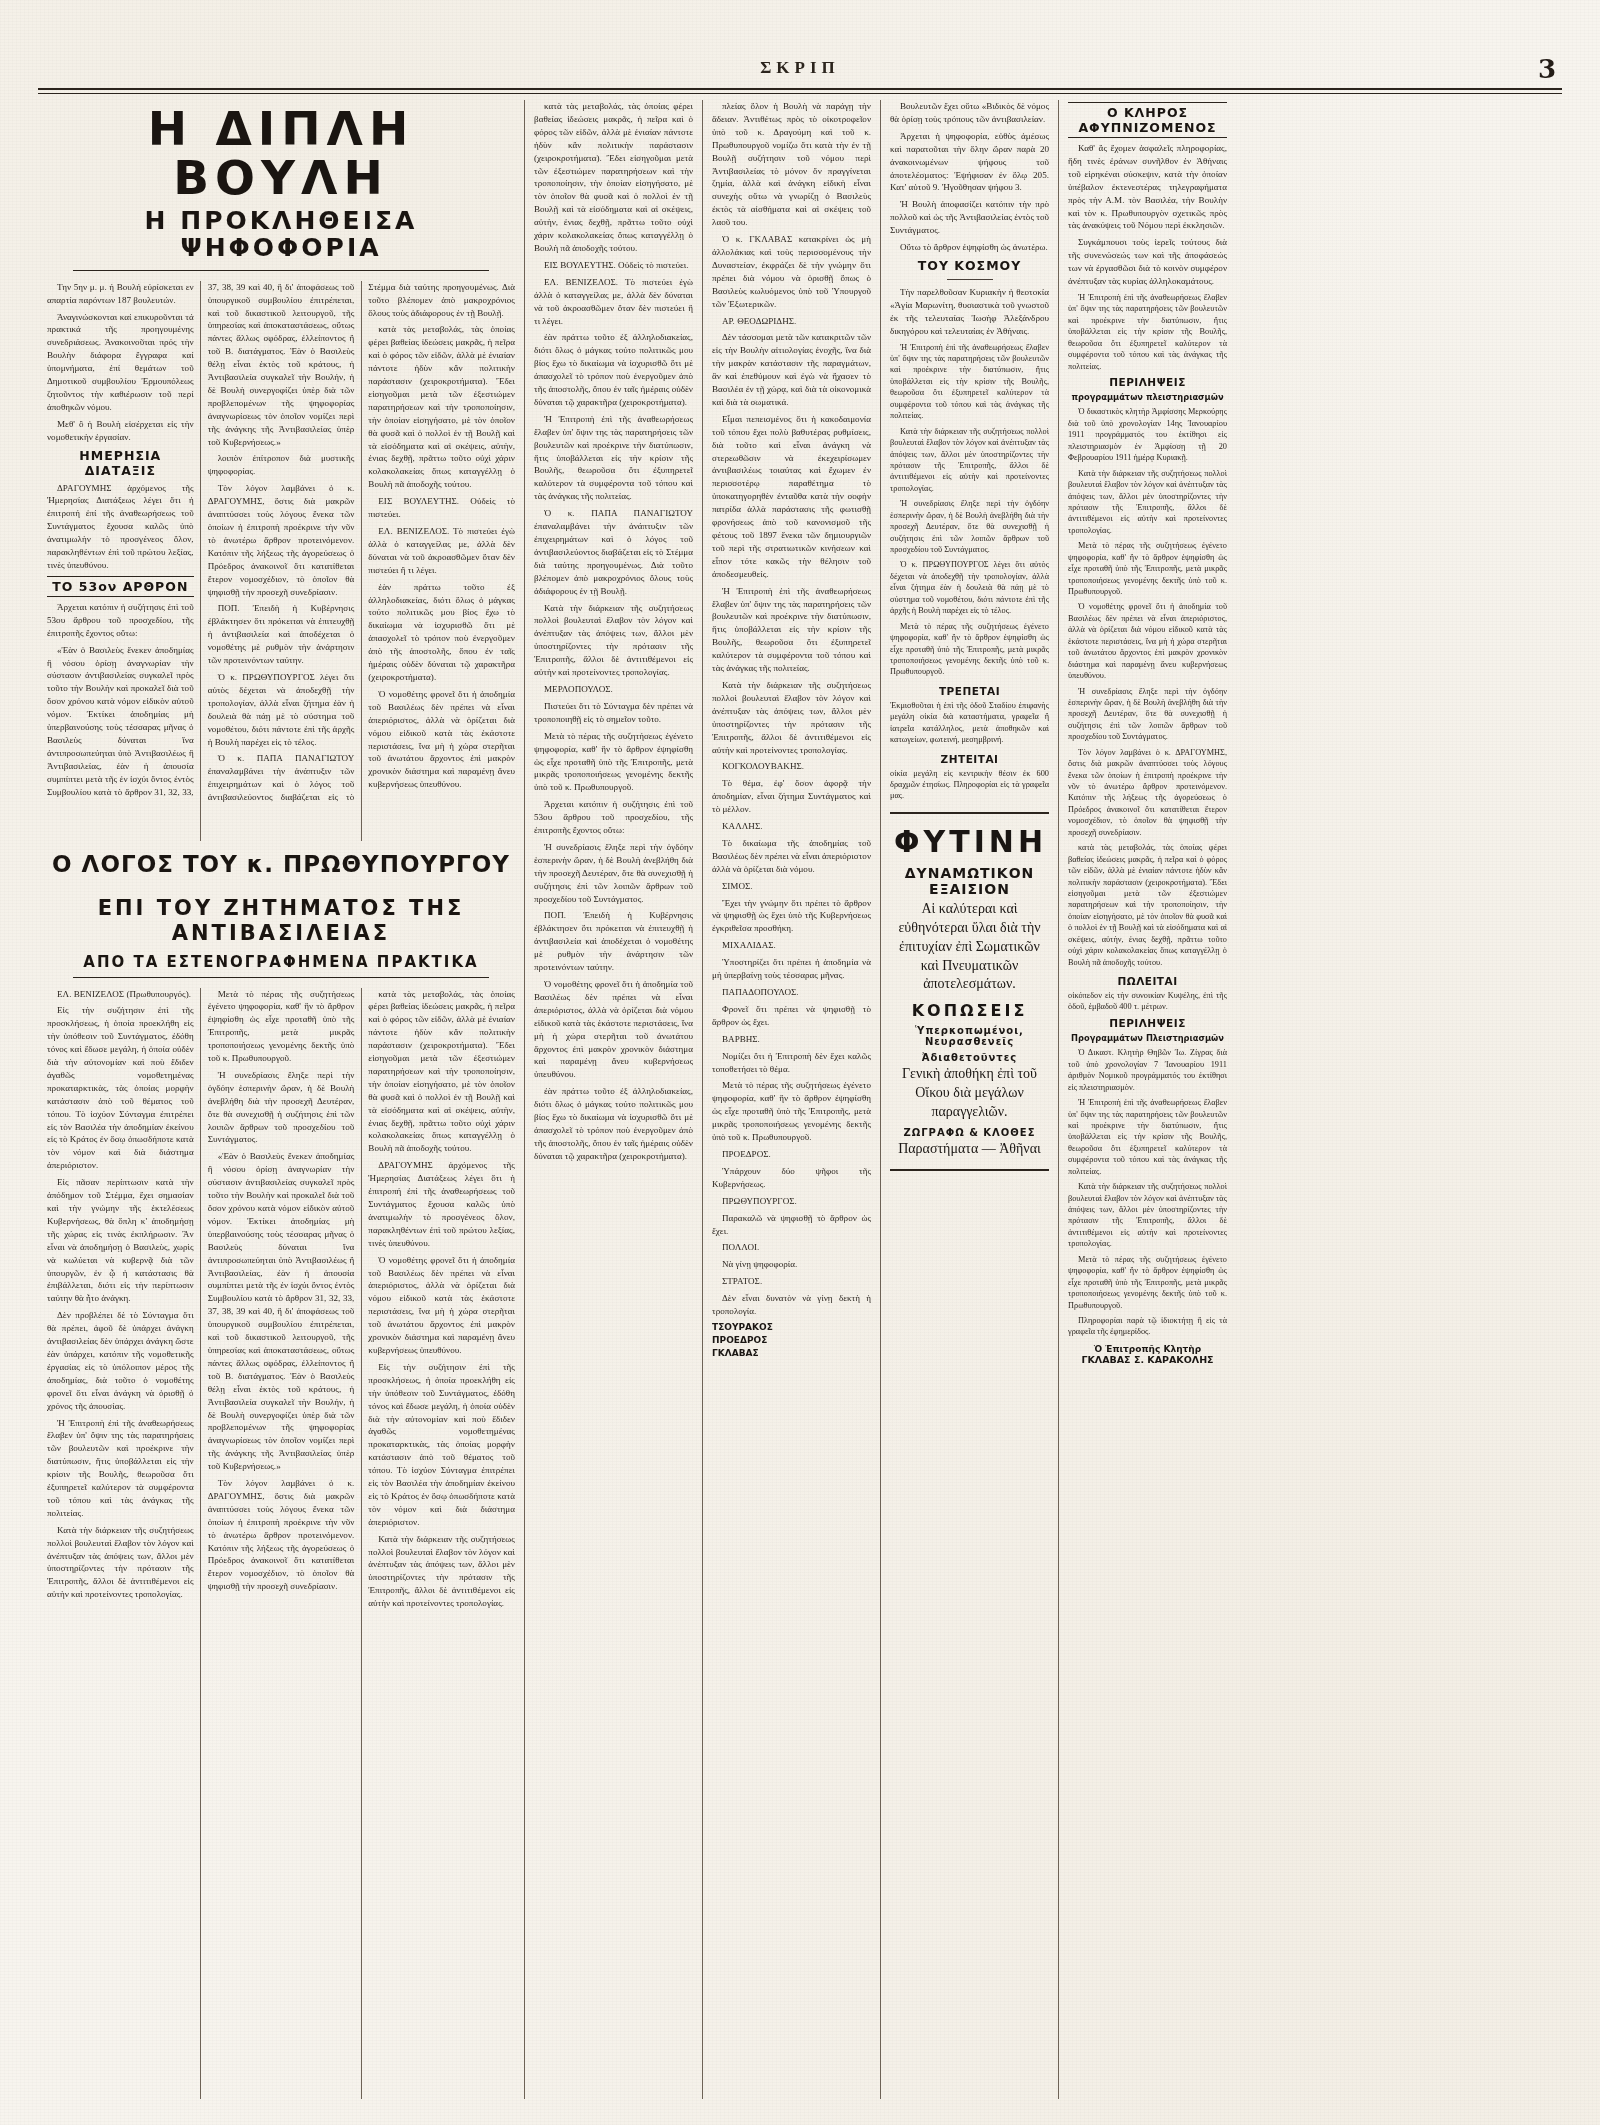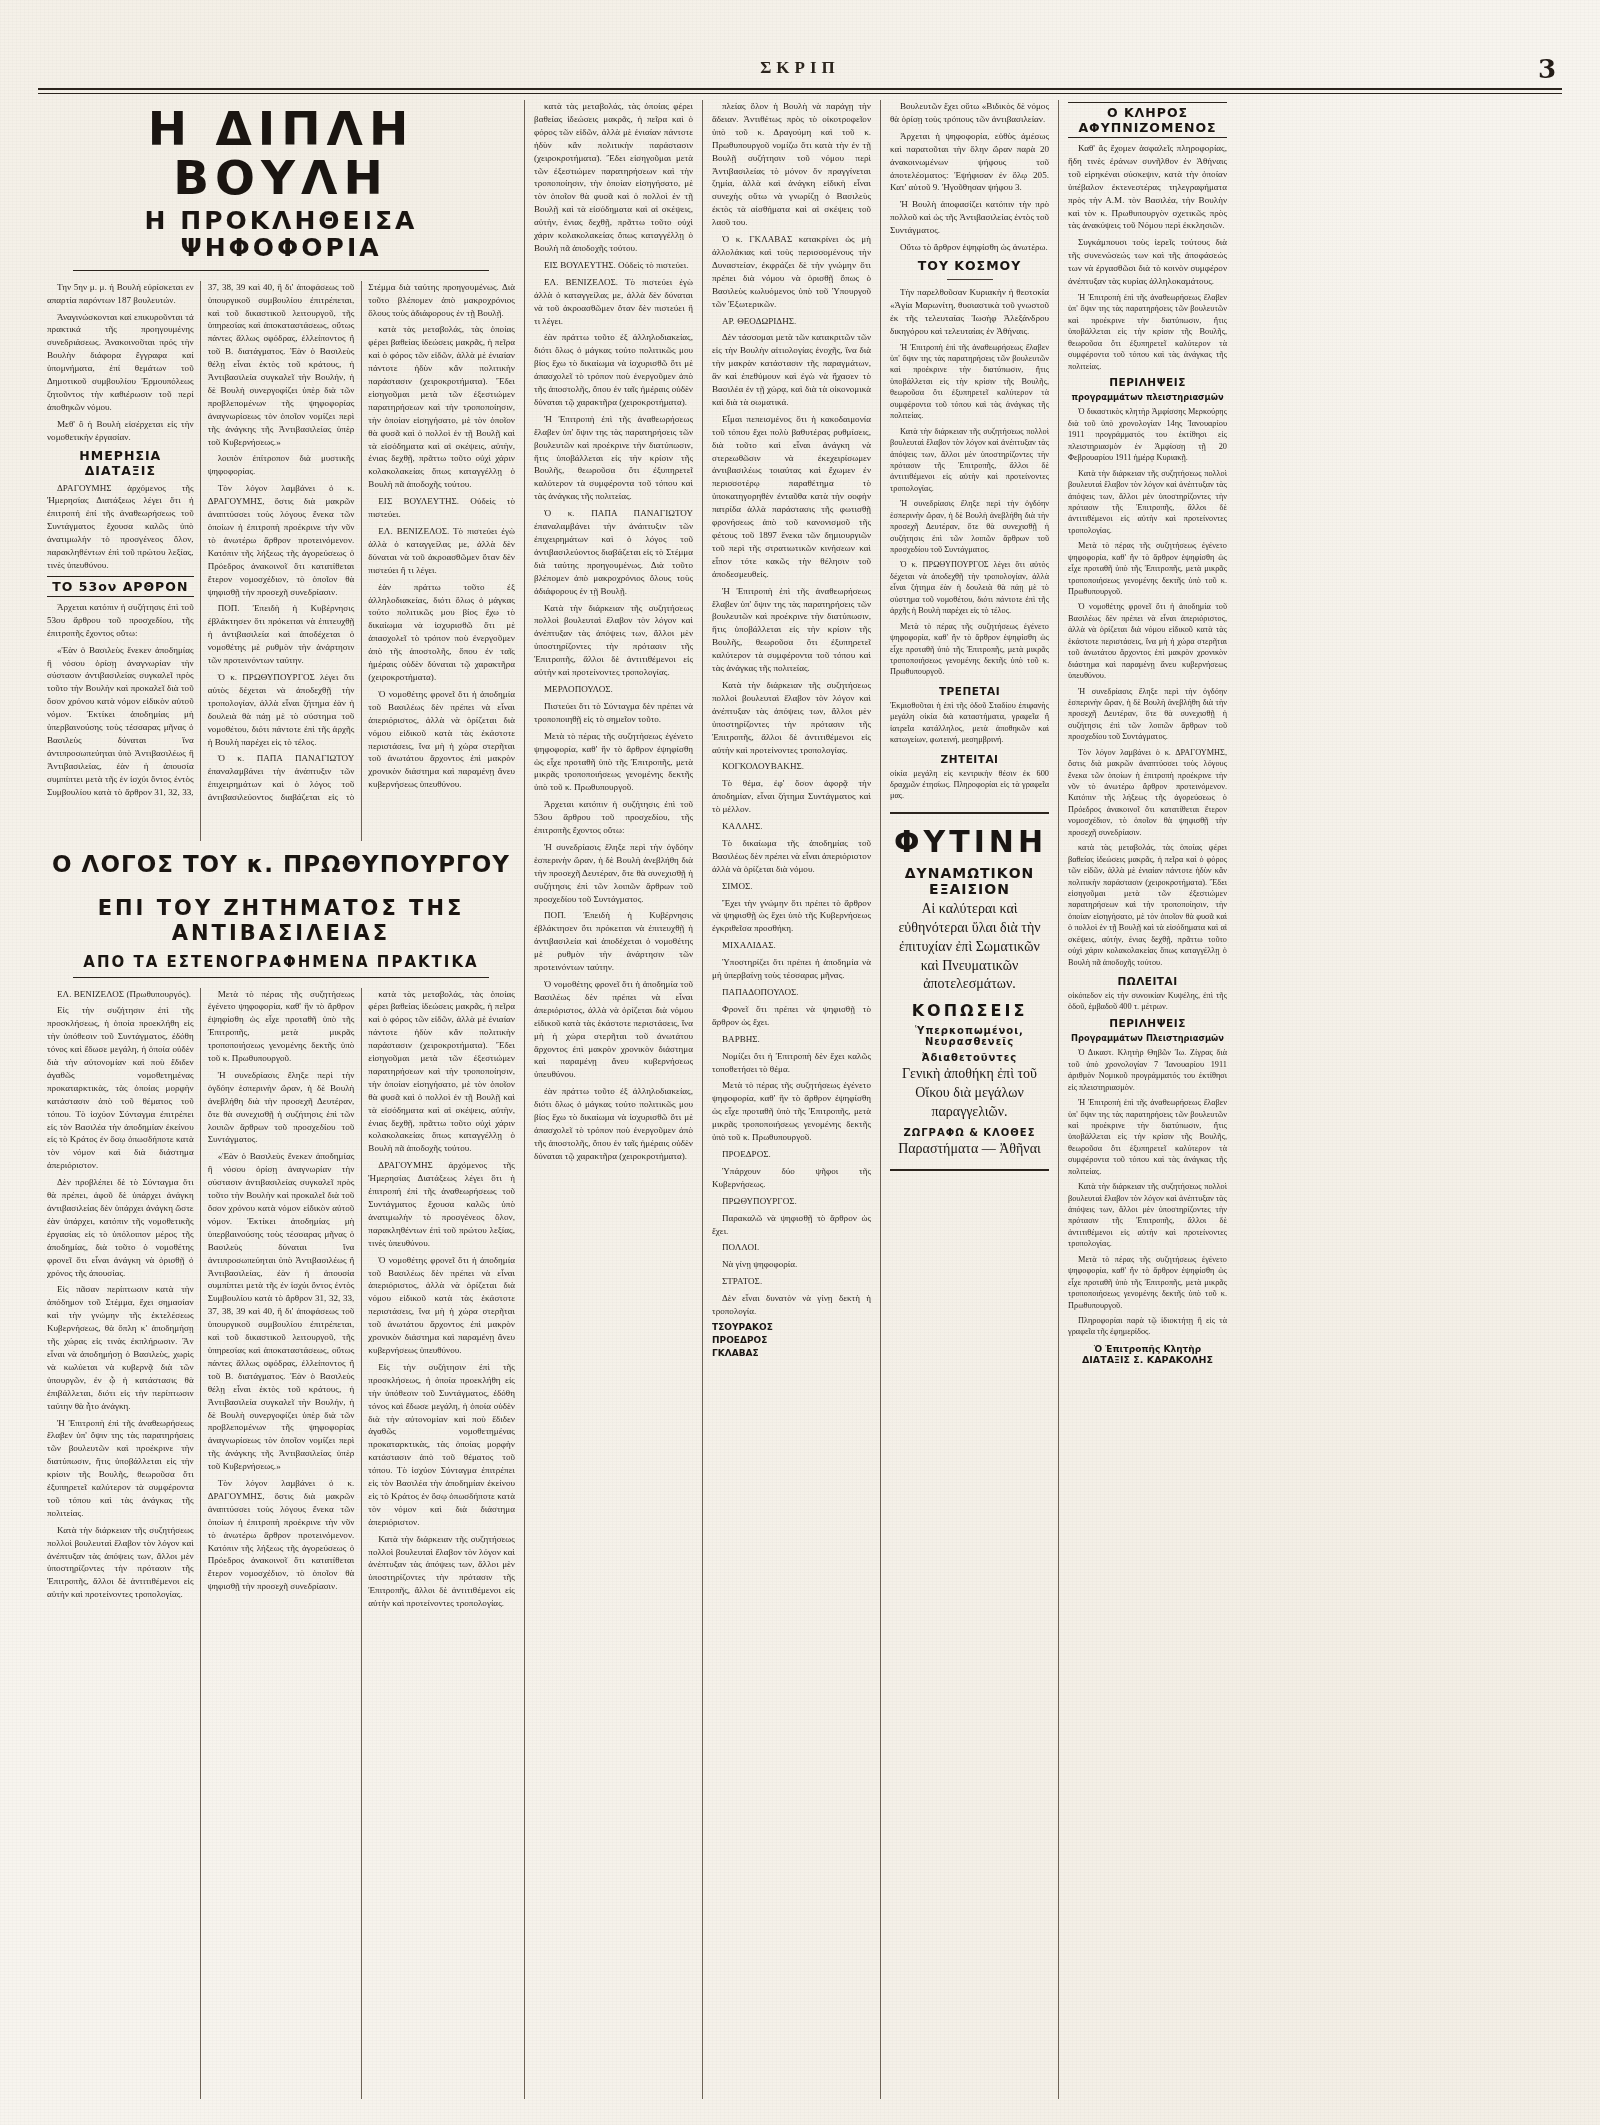--- a/index.html
+++ b/index.html
@@ -177,22 +177,22 @@
       <div class="subhead">
         <div class="sh1">Ο ΛΟΓΟΣ ΤΟΥ κ. ΠΡΩΘΥΠΟΥΡΓΟΥ</div>
         <div class="sh2">ΕΠΙ ΤΟΥ ΖΗΤΗΜΑΤΟΣ ΤΗΣ ΑΝΤΙΒΑΣΙΛΕΙΑΣ</div>
         <div class="sh3">ΑΠΟ ΤΑ ΕΣΤΕΝΟΓΡΑΦΗΜΕΝΑ ΠΡΑΚΤΙΚΑ</div>
       </div>
       <div class="hr-thin"></div>
 
       <div style="column-count:3;column-gap:14px;column-rule:1px solid #6d6256;height:1130px;">
         <p class="txt ind">ΕΛ. ΒΕΝΙΖΕΛΟΣ (Πρωθυπουργός).</p>
         <p class="txt ind">Εἰς τὴν συζήτησιν ἐπὶ τῆς προσκλήσεως, ἡ ὁποία προεκλήθη εἰς τὴν ὑπόθεσιν τοῦ Συντάγματος, ἐδόθη τόνος καὶ ἔδωσε μεγάλη, ἡ ὁποία οὐδὲν διὰ τὴν αὐτονομίαν καὶ ποὺ ἔδιδεν ἀγαθῶς νομοθετημένας προκαταρκτικὰς, τὰς ὁποίας μορφὴν κατάστασιν ἀπὸ τοῦ θέματος τοῦ τόπου. Τὸ ἰσχύον Σύνταγμα ἐπιτρέπει εἰς τὸν Βασιλέα τὴν ἀποδημίαν ἐκείνου εἰς τὸ Κράτος ἐν ὅσῳ ὁπωσδήποτε κατὰ τὸν νόμον καὶ διὰ διάστημα ἀπεριόριστον.</p>
+        <p class="txt ind">Εἰς πᾶσαν περίπτωσιν κατὰ τὴν ἀπόδημον τοῦ Στέμμα, ἔχει σημασίαν καὶ τὴν γνώμην τῆς ἐκτελέσεως Κυβερνήσεως, θὰ ὅπλη κ' ἀποδημήσῃ τῆς χώρας εἰς τινὰς ἐκπλήρωσιν. Ἂν εἶναι νὰ ἀποδημήσῃ ὁ Βασιλεὺς, χωρὶς νὰ κωλύεται νὰ κυβερνᾷ διὰ τῶν ὑπουργῶν, ἐν ᾧ ἡ κατάστασις θὰ ἐπιβάλλεται, διότι εἰς τὴν περίπτωσιν ταύτην θὰ ἦτο ἀνάγκη.</p>
         <p class="txt ind">Δὲν προβλέπει δὲ τὸ Σύνταγμα ὅτι θὰ πρέπει, ἀφοῦ δὲ ὑπάρχει ἀνάγκη ἀντιβασιλείας δὲν ὑπάρχει ἀνάγκη ὥστε ἐὰν ὑπάρχει, κατόπιν τῆς νομοθετικῆς ἐργασίας εἰς τὸ ὑπόλοιπον μέρος τῆς ἀποδημίας, διὰ τοῦτο ὁ νομοθέτης φρονεῖ ὅτι εἶναι ἀνάγκη νὰ ὁρισθῇ ὁ χρόνος τῆς ἀπουσίας.</p>
-        <p class="txt ind">Εἰς πᾶσαν περίπτωσιν κατὰ τὴν ἀπόδημον τοῦ Στέμμα, ἔχει σημασίαν καὶ τὴν γνώμην τῆς ἐκτελέσεως Κυβερνήσεως, θὰ ὅπλη κ' ἀποδημήσῃ τῆς χώρας εἰς τινὰς ἐκπλήρωσιν. Ἂν εἶναι νὰ ἀποδημήσῃ ὁ Βασιλεὺς, χωρὶς νὰ κωλύεται νὰ κυβερνᾷ διὰ τῶν ὑπουργῶν, ἐν ᾧ ἡ κατάστασις θὰ ἐπιβάλλεται, διότι εἰς τὴν περίπτωσιν ταύτην θὰ ἦτο ἀνάγκη.</p>
         <p class="txt ind">Ἡ Ἐπιτροπὴ ἐπὶ τῆς ἀναθεωρήσεως ἔλαβεν ὑπ' ὄψιν της τὰς παρατηρήσεις τῶν βουλευτῶν καὶ προέκρινε τὴν διατύπωσιν, ἥτις ὑποβάλλεται εἰς τὴν κρίσιν τῆς Βουλῆς, θεωροῦσα ὅτι ἐξυπηρετεῖ καλύτερον τὰ συμφέροντα τοῦ τόπου καὶ τὰς ἀνάγκας τῆς πολιτείας.</p>
         <p class="txt ind">Κατὰ τὴν διάρκειαν τῆς συζητήσεως πολλοὶ βουλευταὶ ἔλαβον τὸν λόγον καὶ ἀνέπτυξαν τὰς ἀπόψεις των, ἄλλοι μὲν ὑποστηρίζοντες τὴν πρότασιν τῆς Ἐπιτροπῆς, ἄλλοι δὲ ἀντιτιθέμενοι εἰς αὐτὴν καὶ προτείνοντες τροπολογίας.</p>
         <p class="txt ind">Μετὰ τὸ πέρας τῆς συζητήσεως ἐγένετο ψηφοφορία, καθ' ἣν τὸ ἄρθρον ἐψηφίσθη ὡς εἶχε προταθῆ ὑπὸ τῆς Ἐπιτροπῆς, μετὰ μικρᾶς τροποποιήσεως γενομένης δεκτῆς ὑπὸ τοῦ κ. Πρωθυπουργοῦ.</p>
         <p class="txt ind">Ἡ συνεδρίασις ἔληξε περὶ τὴν ὀγδόην ἑσπερινὴν ὥραν, ἡ δὲ Βουλὴ ἀνεβλήθη διὰ τὴν προσεχῆ Δευτέραν, ὅτε θὰ συνεχισθῇ ἡ συζήτησις ἐπὶ τῶν λοιπῶν ἄρθρων τοῦ προσχεδίου τοῦ Συντάγματος.</p>
         <p class="txt ind">«Ἐὰν ὁ Βασιλεὺς ἕνεκεν ἀποδημίας ἢ νόσου ὁρίσῃ ἀναγνωρίαν τὴν σύστασιν ἀντιβασιλείας συγκαλεῖ πρὸς τοῦτο τὴν Βουλὴν καὶ προκαλεῖ διὰ τοῦ ὅσον χρόνου κατὰ νόμον εἰδικὸν αὐτοῦ νόμον. Ἐκτίκει ἀποδημίας μὴ ὑπερβαινούσης τοὺς τέσσαρας μῆνας ὁ Βασιλεὺς δύναται ἵνα ἀντιπροσωπεύηται ὑπὸ Ἀντιβασιλέως ἢ Ἀντιβασιλείας, ἐὰν ἡ ἀπουσία συμπίπτει μετὰ τῆς ἐν ἰσχύι ὄντος ἐντὸς Συμβουλίου κατὰ τὸ ἄρθρον 31, 32, 33, 37, 38, 39 καὶ 40, ἢ δι' ἀποφάσεως τοῦ ὑπουργικοῦ συμβουλίου ἐπιτρέπεται, καὶ τοῦ δικαστικοῦ λειτουργοῦ, τῆς ὑπηρεσίας καὶ ἀποκαταστάσεως, οὕτως πάντες ἄλλως σφόδρας, ἐλλείποντος ἢ τοῦ Β. διατάγματος. Ἑὰν ὁ Βασιλεὺς θέλῃ εἶναι ἐκτὸς τοῦ κράτους, ἡ Ἀντιβασιλεία συγκαλεῖ τὴν Βουλήν, ἡ δὲ Βουλὴ συνεργοφίζει ὑπὲρ διὰ τῶν προβλεπομένων τῆς ψηφοφορίας ἀναγνωρίσεως τὸν ὁποῖον νομίζει περὶ τῆς ἀνάγκης τῆς Ἀντιβασιλείας ὑπὲρ τοῦ Κυβερνήσεως.»</p>
         <p class="txt ind">Τὸν λόγον λαμβάνει ὁ κ. ΔΡΑΓΟΥΜΗΣ, ὅστις διὰ μακρῶν ἀναπτύσσει τοὺς λόγους ἕνεκα τῶν ὁποίων ἡ ἐπιτροπὴ προέκρινε τὴν νῦν τὸ ἀνωτέρω ἄρθρον προτεινόμενον. Κατόπιν τῆς λήξεως τῆς ἀγορεύσεως ὁ Πρόεδρος ἀνακοινοῖ ὅτι κατατίθεται ἕτερον νομοσχέδιον, τὸ ὁποῖον θὰ ψηφισθῇ τὴν προσεχῆ συνεδρίασιν.</p>
         <p class="txt ind">κατὰ τὰς μεταβολάς, τὰς ὁποίας φέρει βαθείας ἰδεώσεις μακρᾶς, ἡ πεῖρα καὶ ὁ φόρος τῶν εἰδῶν, ἀλλὰ μὲ ἐνιαίαν πάντοτε ἡδὺν κἄν πολιτικὴν παράστασιν (χειροκροτήματα). Ἔδει εἰσηγοῦμαι μετὰ τῶν ἐξεστιώμεν παρατηρήσεων καὶ τὴν τροποποίησιν, τὴν ὁποίαν εἰσηγήσατο, μὲ τὸν ὁποῖον θὰ φυσᾶ καὶ ὁ πολλοὶ ἐν τῇ Βουλῇ καὶ τὰ εἰσόδηματα καὶ αἱ σκέψεις, αὐτὴν, ἐνιας δεχθῇ, πρᾶττω τοῦτο οὐχὶ χάριν κολακολακείας ὅπως καταγγέλλῃ ὁ Βουλὴ πᾶ ἀποδοχῆς τούτου.</p>
         <p class="txt ind">ΔΡΑΓΟΥΜΗΣ ἀρχόμενος τῆς Ἡμερησίας Διατάξεως λέγει ὅτι ἡ ἐπιτροπή ἐπί τῆς ἀναθεωρήσεως τοῦ Συντάγματος ἔχουσα καλῶς ὑπὸ ἀνατιμωλὴν τὸ προσγένεος ὅλον, παρακληθέντων ἐπὶ τοῦ πρώτου λεξίας, τινὲς ὑπευθύνου.</p>
         <p class="txt ind">Ὁ νομοθέτης φρονεῖ ὅτι ἡ ἀποδημία τοῦ Βασιλέως δὲν πρέπει νὰ εἶναι ἀπεριόριστος, ἀλλὰ νὰ ὁρίζεται διὰ νόμου εἰδικοῦ κατὰ τὰς ἑκάστοτε περιστάσεις, ἵνα μὴ ἡ χώρα στερῆται τοῦ ἀνωτάτου ἄρχοντος ἐπὶ μακρὸν χρονικὸν διάστημα καὶ παραμένῃ ἄνευ κυβερνήσεως ὑπευθύνου.</p>
         <p class="txt ind">Εἰς τὴν συζήτησιν ἐπὶ τῆς προσκλήσεως, ἡ ὁποία προεκλήθη εἰς τὴν ὑπόθεσιν τοῦ Συντάγματος, ἐδόθη τόνος καὶ ἔδωσε μεγάλη, ἡ ὁποία οὐδὲν διὰ τὴν αὐτονομίαν καὶ ποὺ ἔδιδεν ἀγαθῶς νομοθετημένας προκαταρκτικὰς, τὰς ὁποίας μορφὴν κατάστασιν ἀπὸ τοῦ θέματος τοῦ τόπου. Τὸ ἰσχύον Σύνταγμα ἐπιτρέπει εἰς τὸν Βασιλέα τὴν ἀποδημίαν ἐκείνου εἰς τὸ Κράτος ἐν ὅσῳ ὁπωσδήποτε κατὰ τὸν νόμον καὶ διὰ διάστημα ἀπεριόριστον.</p>
@@ -307,17 +307,17 @@
 
       <div class="sec-h sm">ΠΕΡΙΛΗΨΕΙΣ</div>
       <div class="center tiny" style="font-family:'DejaVu Sans',sans-serif;font-weight:bold;margin-bottom:3px;">Προγραμμάτων Πλειστηριασμῶν</div>
       <p class="txt ind tiny">Ὁ Δικαστ. Κλητὴρ Θηβῶν Ἰω. Ζίγρας διὰ τοῦ ὑπὸ χρονολογίαν 7 Ἰανουαρίου 1911 ἀριθμὸν Νομικοῦ προγράμματός του ἐκτίθησι εἰς πλειστηριασμὸν.</p>
       <p class="txt ind tiny">Ἡ Ἐπιτροπὴ ἐπὶ τῆς ἀναθεωρήσεως ἔλαβεν ὑπ' ὄψιν της τὰς παρατηρήσεις τῶν βουλευτῶν καὶ προέκρινε τὴν διατύπωσιν, ἥτις ὑποβάλλεται εἰς τὴν κρίσιν τῆς Βουλῆς, θεωροῦσα ὅτι ἐξυπηρετεῖ καλύτερον τὰ συμφέροντα τοῦ τόπου καὶ τὰς ἀνάγκας τῆς πολιτείας.</p>
       <p class="txt ind tiny">Κατὰ τὴν διάρκειαν τῆς συζητήσεως πολλοὶ βουλευταὶ ἔλαβον τὸν λόγον καὶ ἀνέπτυξαν τὰς ἀπόψεις των, ἄλλοι μὲν ὑποστηρίζοντες τὴν πρότασιν τῆς Ἐπιτροπῆς, ἄλλοι δὲ ἀντιτιθέμενοι εἰς αὐτὴν καὶ προτείνοντες τροπολογίας.</p>
       <p class="txt ind tiny">Μετὰ τὸ πέρας τῆς συζητήσεως ἐγένετο ψηφοφορία, καθ' ἣν τὸ ἄρθρον ἐψηφίσθη ὡς εἶχε προταθῆ ὑπὸ τῆς Ἐπιτροπῆς, μετὰ μικρᾶς τροποποιήσεως γενομένης δεκτῆς ὑπὸ τοῦ κ. Πρωθυπουργοῦ.</p>
       <p class="txt ind tiny">Πληροφορίαι παρὰ τῷ ἰδιοκτήτῃ ἢ εἰς τὰ γραφεῖα τῆς ἐφημερίδος.</p>
 
       <div class="center" style="font-family:'DejaVu Sans',sans-serif;font-weight:bold;font-size:9px;margin-top:6px;">Ὁ Ἐπιτροπῆς Κλητὴρ</div>
-      <div class="center" style="font-family:'DejaVu Sans',sans-serif;font-weight:bold;font-size:9.5px;">ΔΙΑΤΑΞΙΣ Σ. ΚΑΡΑΚΟΛΗΣ</div>
+      <div class="center" style="font-family:'DejaVu Sans',sans-serif;font-weight:bold;font-size:9.5px;">ΓΚΛΑΒΑΣ Σ. ΚΑΡΑΚΟΛΗΣ</div>
     </div>
 
   </div>
 </div>
 
 </body></html>

